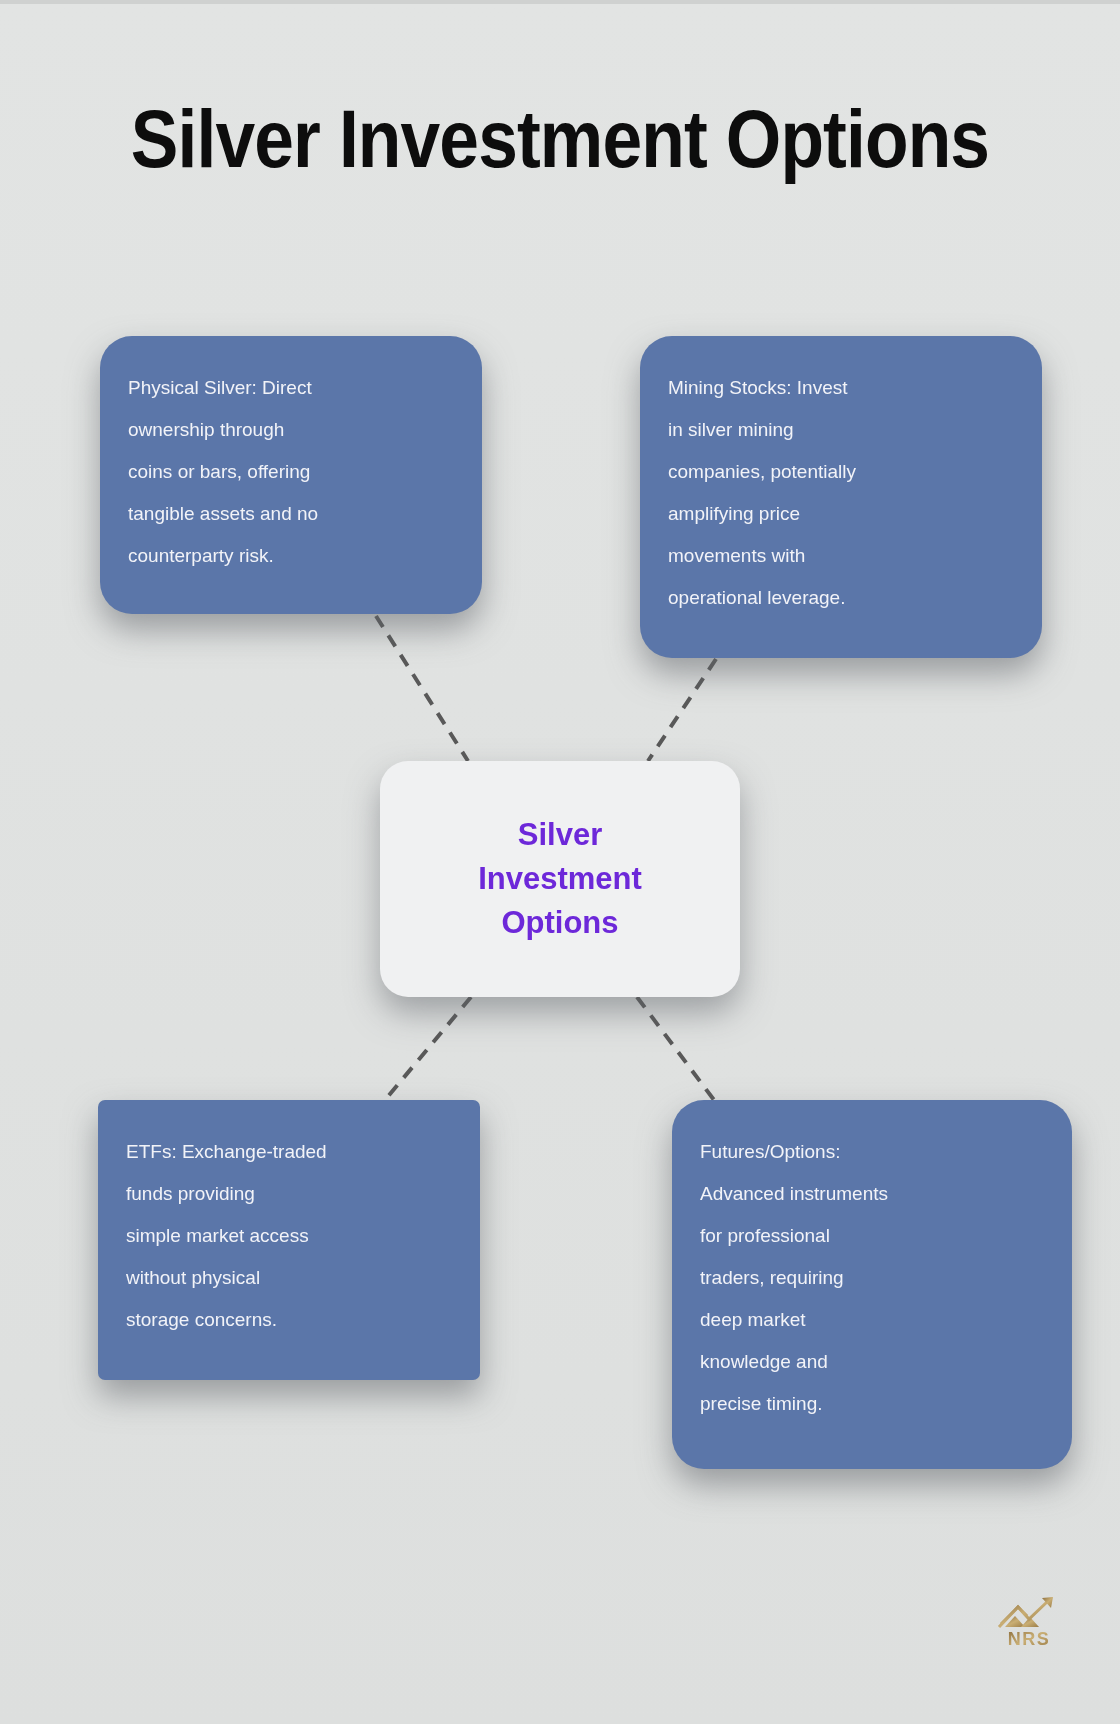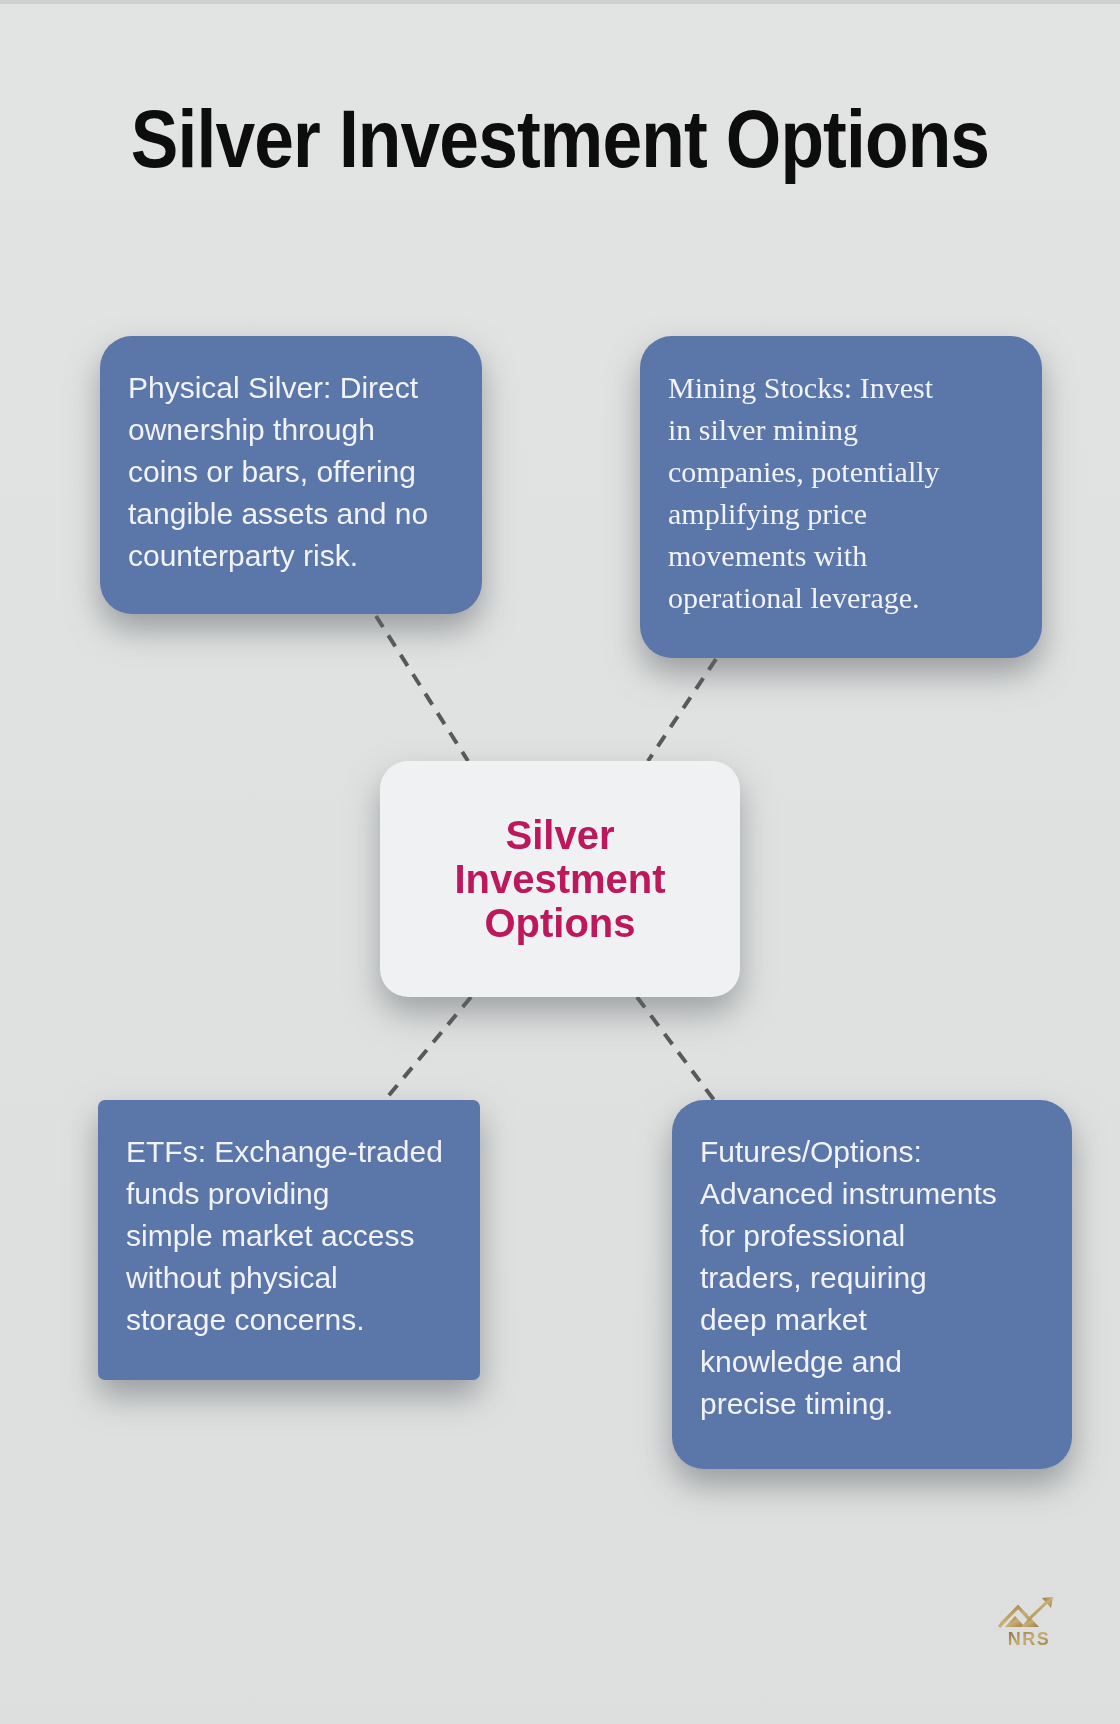--- a/index.html
+++ b/index.html
@@ -24,45 +24,45 @@
     letter-spacing:-1px;
     color:#0d0d0d;
     transform:scaleX(0.87);
     white-space:nowrap;
   }
   .node{
     position:absolute;
     background:#5b76a9;
     border-radius:32px;
     color:#f2f3f8;
-    font-size:30px;
+    font-size:19px;
     line-height:42px;
     padding:31px 28px;
     box-sizing:border-box;
     white-space:pre-line;
     box-shadow:0 16px 32px rgba(96,100,106,0.55);
   }
   .node-tl{left:100px;top:332px;width:382px;height:278px;}
-  .node-tr{left:640px;top:332px;width:402px;height:322px;font-family:Liberation Serif, serif;}
+  .node-tr{left:640px;top:332px;width:402px;height:322px;}
   .node-bl{left:98px; top:1096px;width:382px;height:280px;border-radius:7px;}
   .node-br{left:672px;top:1096px;width:400px;height:369px;}
   .center-node{
     position:absolute;
     left:380px;top:757px;width:360px;height:236px;
     background:#f0f1f2;
     border-radius:28px;
     box-shadow:0 16px 32px rgba(96,100,106,0.5);
     display:flex;align-items:center;justify-content:center;
     text-align:center;
   }
   .center-text{
-    font-size:40px;
+    font-size:31px;
     font-weight:700;
     line-height:44px;
-    color:#be185d;
+    color:#6d28d9;
     white-space:pre-line;
   }
   .connectors{
     position:absolute;left:0;top:0;width:1120px;height:1724px;
     pointer-events:none;
   }
   .logo{
     position:absolute;
     left:993px;top:1592px;
     width:76px;height:52px;

